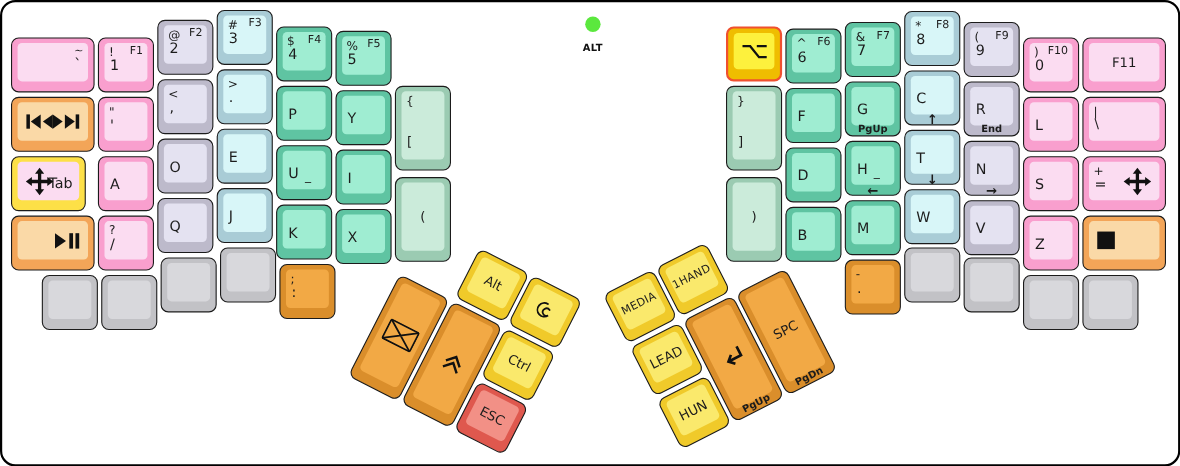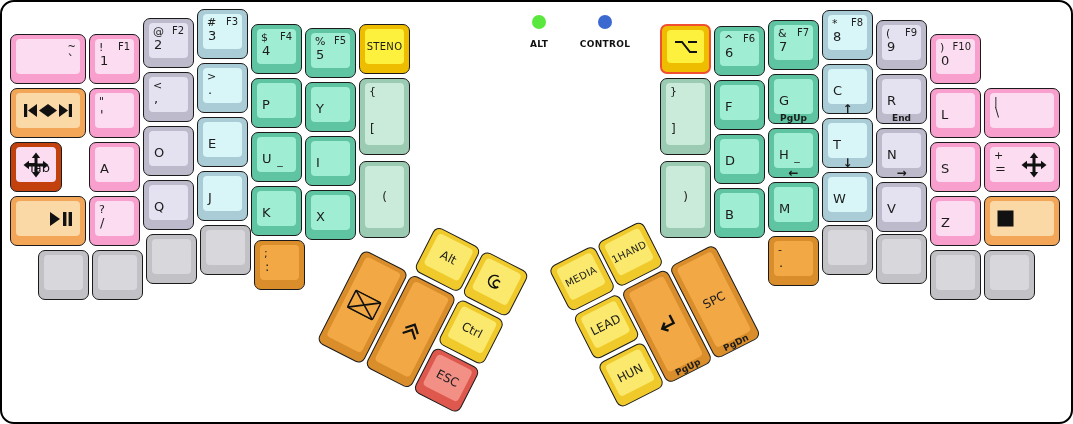--- a/index.html
+++ b/index.html
@@ -28,24 +28,20 @@
   .ind .lbl{font-size:9px;font-weight:700;margin-top:10px;letter-spacing:.3px;color:#111;}
 </style>
 </head>
 <body>
 
 <div class="board" id="board">
   <div class="ind" style="left:502px;top:13px;">
     <div class="dot" style="background: rgb(91, 232, 62);"></div>
     <div class="lbl">ALT</div>
   </div>
-  <div class="ind" style="left:568px;top:13px;">
-    <div class="dot" style="background: rgb(60, 105, 208);"></div>
-    <div class="lbl">CONTROL</div>
-  </div>
 <div class="key" style="left: 8px; top: 32px; width: 76px; height: 50px; background: rgb(249, 159, 206);">
       <div class="face" style="background: rgb(251, 220, 241);">
         <span class="lg lg-tr">~</span>
         <span class="lg lg-mr">`</span>
       </div>
     </div>
     <div class="key" style="left: 87px; top: 32px; width: 51px; height: 50px; background: rgb(249, 159, 206);">
       <div class="face" style="background: rgb(251, 220, 241);">
         <span class="lg lg-tl">!</span>
         <span class="lg lg-tr">F1</span>
@@ -71,25 +67,20 @@
         <span class="lg lg-tl">$</span>
         <span class="lg lg-tr">F4</span>
         <span class="lg lg-ml">4</span>
       </div>
     </div>
     <div class="key" style="left: 303px; top: 26px; width: 51px; height: 50px; background: rgb(95, 196, 162);">
       <div class="face" style="background: rgb(159, 237, 210);">
         <span class="lg lg-tl">%</span>
         <span class="lg lg-tr">F5</span>
         <span class="lg lg-ml">5</span>
-      </div>
-    </div>
-    <div class="key" style="left: 357px; top: 22px; width: 51px; height: 50px; background: rgb(239, 189, 0);">
-      <div class="face" style="background: rgb(253, 241, 61);">
-        <span class="lg lg-c sm">STENO</span>
       </div>
     </div>
     <div class="key" style="left: 8px; top: 86px; width: 76px; height: 50px; background: rgb(243, 165, 88);">
       <div class="face" style="background: rgb(250, 217, 167);">
         <span class="ic ic-l">
           <svg width="26" height="15" viewBox="0 0 26 15">
             <rect x="1" y="1" width="3.2" height="13" fill="#111"></rect>
             <path d="M14 1 L5 7.5 L14 14 Z" fill="#111"></path>
             <path d="M25 1 L16 7.5 L25 14 Z" fill="#111"></path>
           </svg>
@@ -130,21 +121,21 @@
       <div class="face" style="background: rgb(159, 237, 210);">
         <span class="lg lg-ml">Y</span>
       </div>
     </div>
     <div class="key" style="left: 357px; top: 76px; width: 51px; height: 77px; background: rgb(155, 203, 178);">
       <div class="face" style="background: rgb(203, 235, 218);">
         <span class="lg lg-tl">{</span>
         <span class="lg lg-bl">[</span>
       </div>
     </div>
-    <div class="key" style="left: 8px; top: 140px; width: 52px; height: 50px; background: #c2410c;">
+    <div class="key" style="left: 8px; top: 140px; width: 68px; height: 50px; background: #fde047;">
       <div class="face" style="background: rgb(251, 220, 241);">
         <span class="lg lg-mr">Tab</span>
         <span class="ic ic-l">
           <svg width="26" height="26" viewBox="0 0 26 26">
             <path d="M13 5 V21 M5 13 H21" stroke="#111" stroke-width="3" fill="none"></path>
             <path d="M13 0.5 L8.8 6 H17.2 Z" fill="#111"></path>
             <path d="M13 25.5 L8.8 20 H17.2 Z" fill="#111"></path>
             <path d="M0.5 13 L6 8.8 V17.2 Z" fill="#111"></path>
             <path d="M25.5 13 L20 8.8 V17.2 Z" fill="#111"></path>
           </svg>
@@ -272,20 +263,25 @@
         <span class="lg lg-tl">(</span>
         <span class="lg lg-tr">F9</span>
         <span class="lg lg-ml">9</span>
       </div>
     </div>
     <div class="key" style="left: 928px; top: 32px; width: 51px; height: 50px; background: rgb(249, 159, 206);">
       <div class="face" style="background: rgb(251, 220, 241);">
         <span class="lg lg-tl">)</span>
         <span class="lg lg-tr">F10</span>
         <span class="lg lg-ml">0</span>
+      </div>
+    </div>
+    <div class="key" style="left: 982px; top: 32px; width: 76px; height: 50px; background: rgb(249, 159, 206);">
+      <div class="face" style="background: rgb(251, 220, 241);">
+        <span class="lg lg-c">F11</span>
       </div>
     </div>
     <div class="key" style="left: 658px; top: 76px; width: 51px; height: 77px; background: rgb(155, 203, 178);">
       <div class="face" style="background: rgb(203, 235, 218);">
         <span class="lg lg-tl">}</span>
         <span class="lg lg-bl">]</span>
       </div>
     </div>
     <div class="key" style="left: 712px; top: 78px; width: 51px; height: 50px; background: rgb(95, 196, 162);">
       <div class="face" style="background: rgb(159, 237, 210);">

